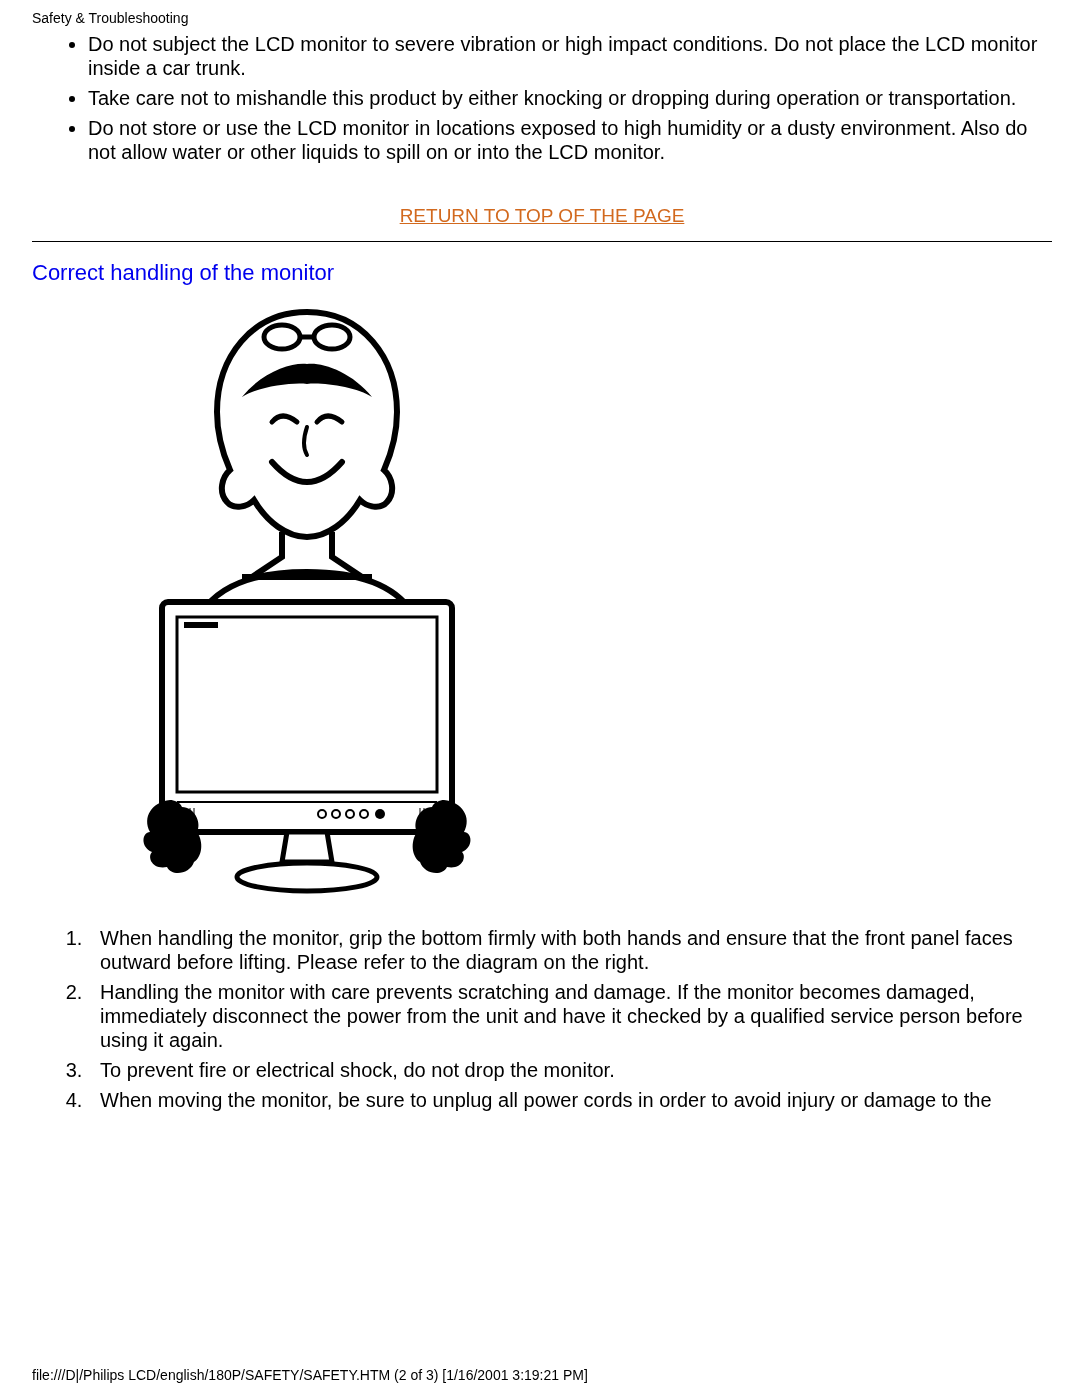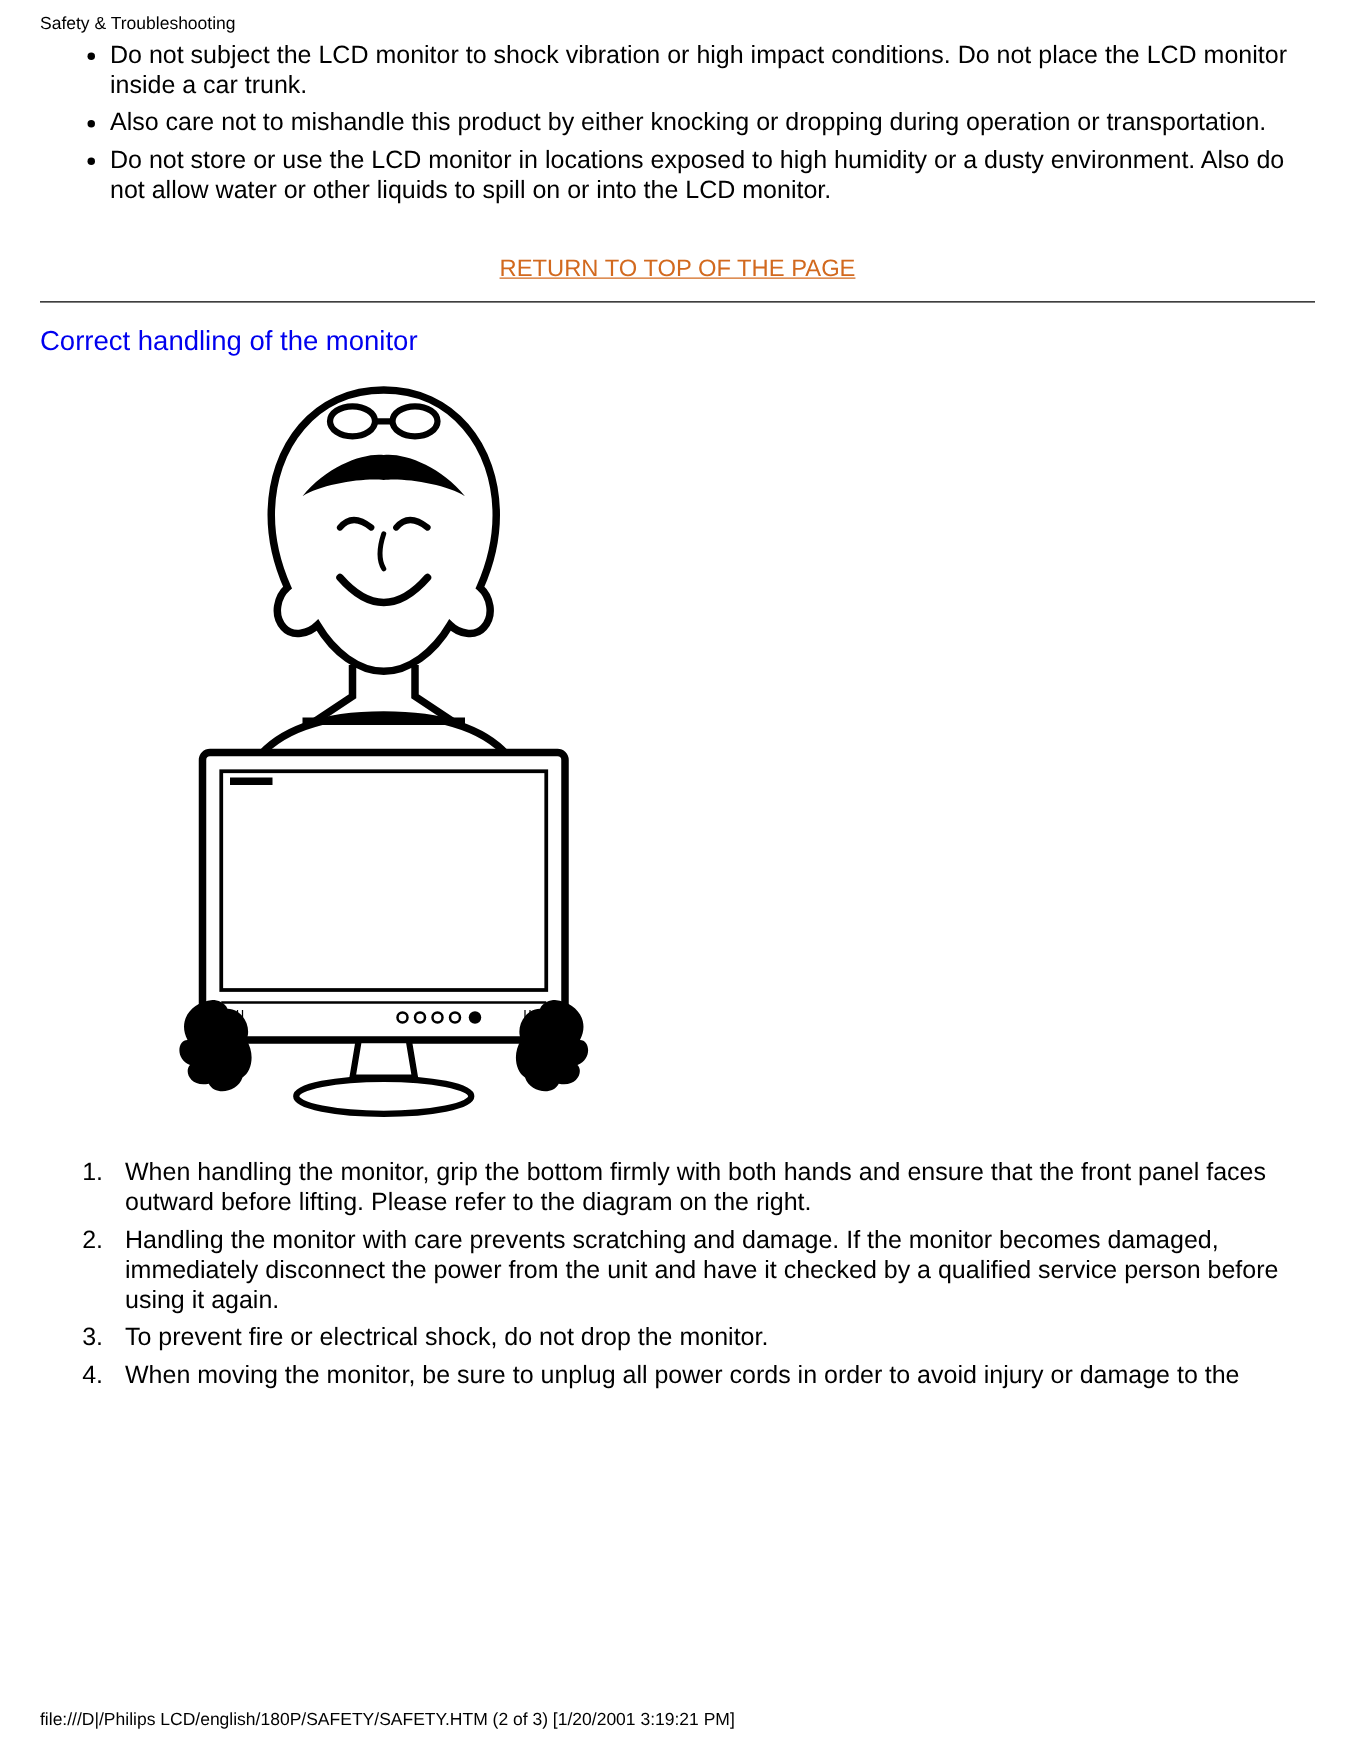--- a/index.html
+++ b/index.html
@@ -83,22 +83,22 @@
 </style>
 </head>
 <body>
 
 <div class="page">
 
   <div class="page-header">Safety &amp; Troubleshooting</div>
 
 
   <ul class="bullet-list">
-    <li>Do not subject the LCD monitor to shock vibration or high impact conditions. Do not place the LCD monitor inside a car trunk.</li>
-    <li>Also care not to mishandle this product by either knocking or dropping during operation or transportation.</li>
+    <li>Do not subject the LCD monitor to severe vibration or high impact conditions. Do not place the LCD monitor inside a car trunk.</li>
+    <li>Take care not to mishandle this product by either knocking or dropping during operation or transportation.</li>
     <li>Do not store or use the LCD monitor in locations exposed to high humidity or a dusty environment. Also do not allow water or other liquids to spill on or into the LCD monitor.</li>
   </ul>
 
   <div class="return-link">
     <a href="#top">RETURN TO TOP OF THE PAGE</a>
   </div>
 
   <hr class="sep">
 
   <h2 class="section-title">Correct handling of the monitor</h2>
@@ -186,15 +186,15 @@
     </svg>
   </div>
 
   <ol class="numbered">
     <li>When handling the monitor, grip the bottom firmly with both hands and ensure that the front panel faces outward before lifting. Please refer to the diagram on the right.</li>
     <li>Handling the monitor with care prevents scratching and damage. If the monitor becomes damaged, immediately disconnect the power from the unit and have it checked by a qualified service person before using it again.</li>
     <li>To prevent fire or electrical shock, do not drop the monitor.</li>
     <li>When moving the monitor, be sure to unplug all power cords in order to avoid injury or damage to the</li>
   </ol>
 
-  <div class="footer">file:///D|/Philips LCD/english/180P/SAFETY/SAFETY.HTM (2 of 3) [1/20/2001 3:19:21 PM]</div>
+  <div class="footer">file:///D|/Philips LCD/english/180P/SAFETY/SAFETY.HTM (2 of 3) [1/16/2001 3:19:21 PM]</div>
 
 </div>
 
 </body></html>

